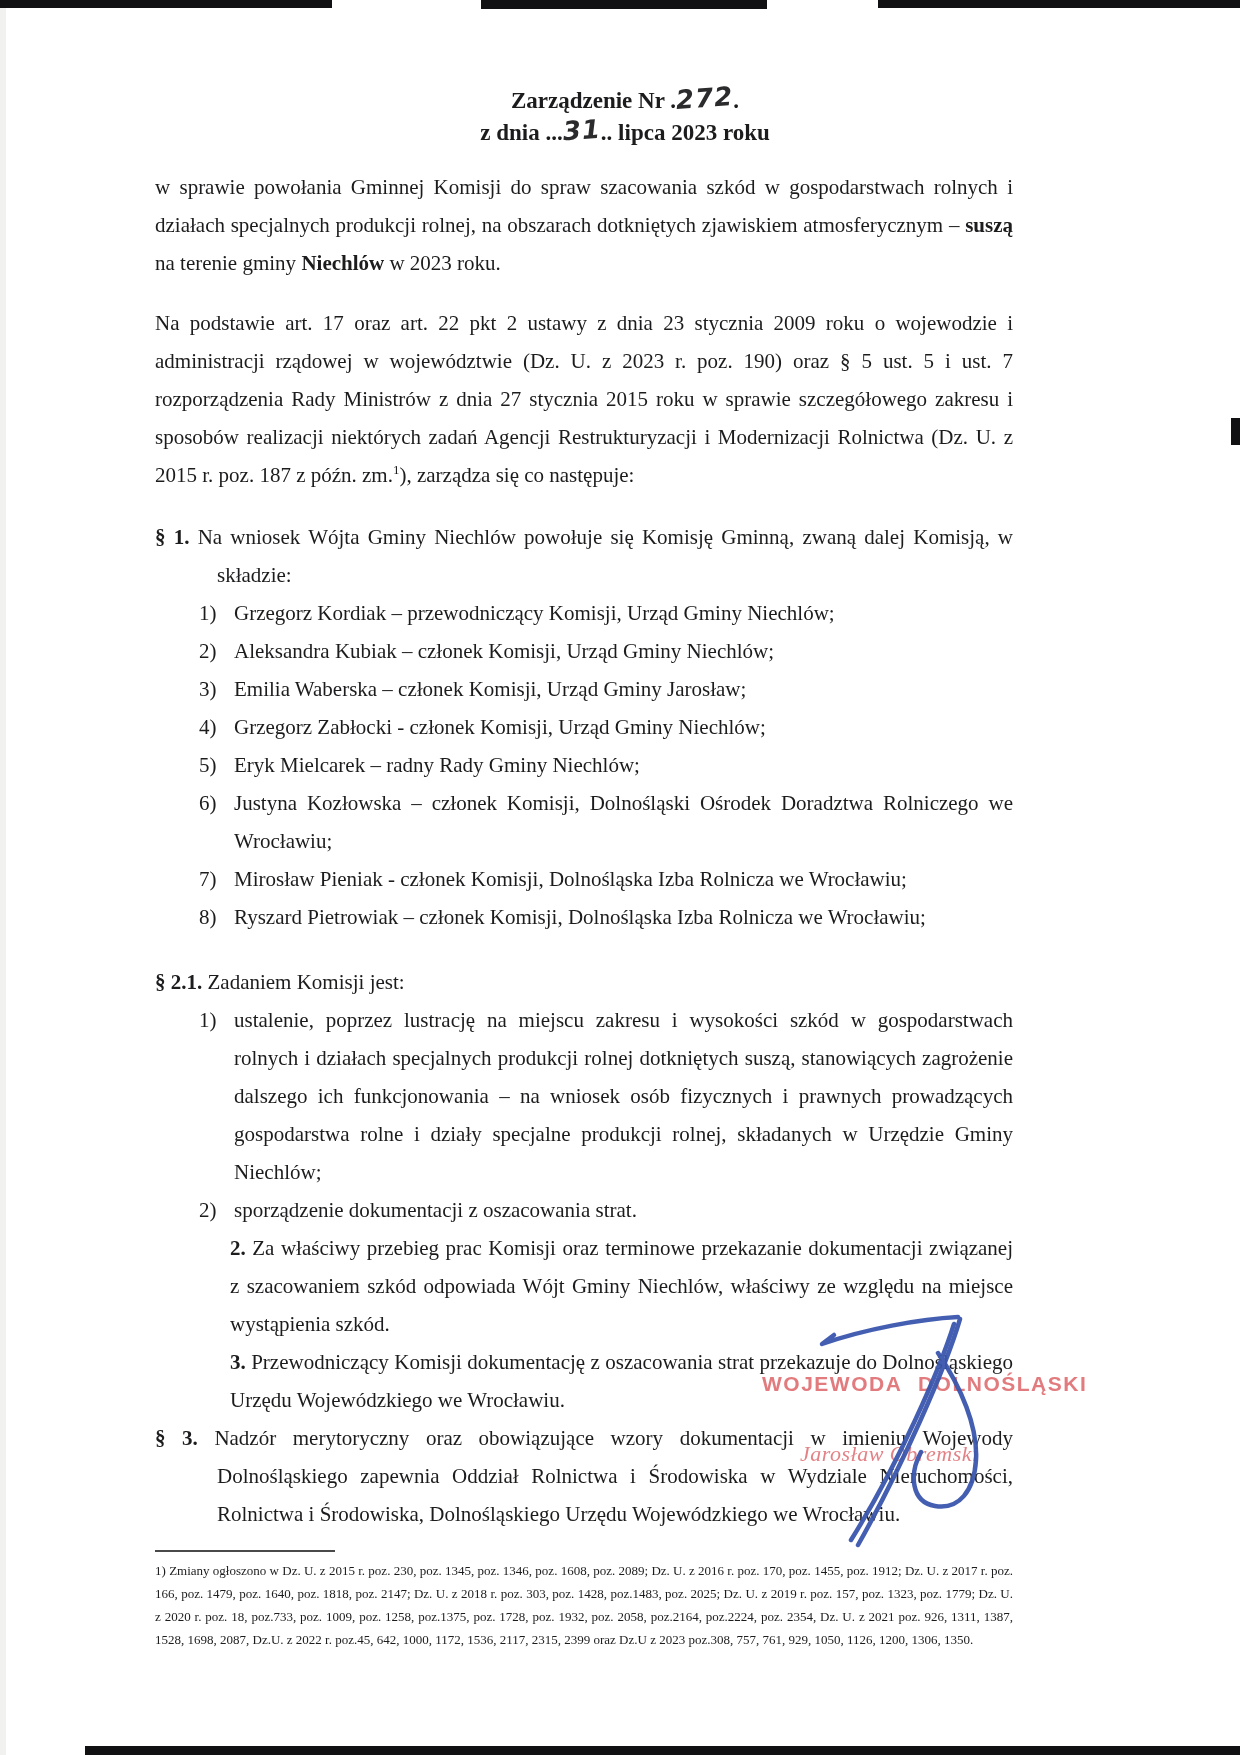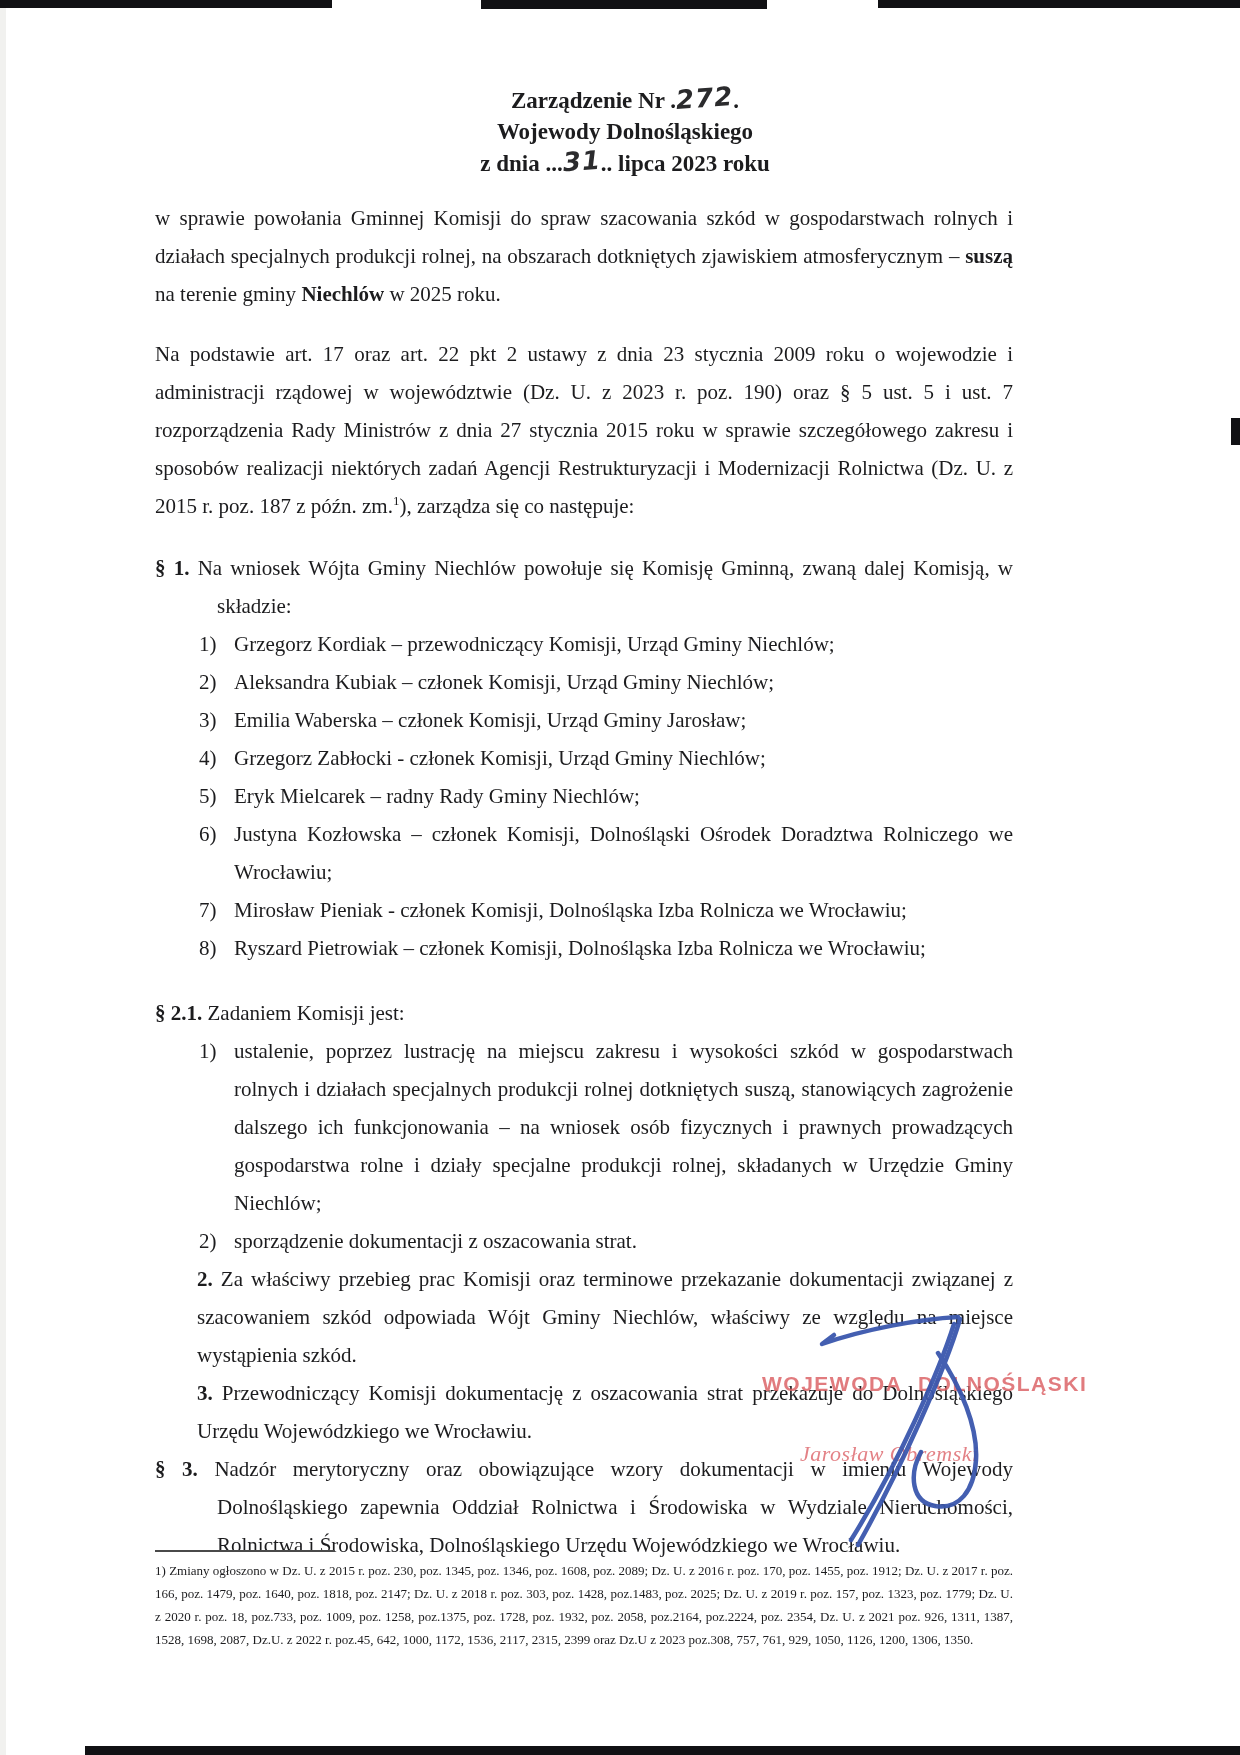--- a/index.html
+++ b/index.html
@@ -43,21 +43,21 @@
   .marker{font-weight:bold;}
   
   .sect{margin:0;text-align:justify;text-align-last:left;padding-left:62px;text-indent:-62px;}
   .sect1{margin-top:24px;}
   .sect2head{margin-top:27px;padding-left:0;text-indent:0;}
   
   .li-row{display:flex;padding-left:44px;}
   .li-num{flex:0 0 35px;}
   .li-txt{flex:1;text-align:justify;text-align-last:left;}
   
-  .sub-par{margin:0 0 0 42px;text-align:justify;text-align-last:left;}
+  .sub-par{margin:0 0 0 75px;text-align:justify;text-align-last:left;}
   
   .stamp-title{
     position:absolute;left:762px;top:1372px;
     font-family:"Liberation Sans","DejaVu Sans",sans-serif;
     font-weight:bold;font-size:21px;
     letter-spacing:1.5px;word-spacing:9px;
     opacity:.85;white-space:nowrap;
   }
   .stamp-name{
     position:absolute;left:800px;top:1441px;
@@ -90,25 +90,24 @@
   <div class="scan-bar bar-top-1"></div>
   <div class="scan-bar bar-top-2"></div>
   <div class="scan-bar bar-top-3"></div>
   <div class="scan-bar bar-right"></div>
   <div class="scan-bar bar-bottom"></div>
 
   <div class="content">
 
     <div class="doc-header">
       <div><span>Zarządzenie Nr .</span><span class="handwritten">272</span><span>.</span></div>
-      <div>Wojewody Dolnośląskiego</div>
       <div><span>z dnia ...</span><span class="handwritten">31</span><span>.. lipca 2023 roku</span></div>
     </div>
 
-    <p class="para subject"><span>w sprawie powołania Gminnej Komisji do spraw szacowania szkód w gospodarstwach rolnych i działach specjalnych produkcji rolnej, na obszarach dotkniętych zjawiskiem atmosferycznym – </span><strong>suszą</strong><span> na terenie gminy </span><strong>Niechlów</strong><span> w 2025 roku.</span></p>
+    <p class="para subject"><span>w sprawie powołania Gminnej Komisji do spraw szacowania szkód w gospodarstwach rolnych i działach specjalnych produkcji rolnej, na obszarach dotkniętych zjawiskiem atmosferycznym – </span><strong>suszą</strong><span> na terenie gminy </span><strong>Niechlów</strong><span> w 2023 roku.</span></p>
 
     <p class="para legal"><span>Na podstawie art. 17 oraz art. 22 pkt 2 ustawy z dnia 23 stycznia 2009 roku o wojewodzie i administracji rządowej w województwie (Dz. U. z 2023 r. poz. 190) oraz § 5 ust. 5 i ust. 7 rozporządzenia Rady Ministrów z dnia 27 stycznia 2015 roku w sprawie szczegółowego zakresu i sposobów realizacji niektórych zadań Agencji Restrukturyzacji i Modernizacji Rolnictwa (Dz. U. z 2015 r. poz. 187 z późn. zm.</span><sup>1</sup><span>), zarządza się co następuje:</span></p>
 
     <p class="sect sect1"><span class="marker">§ 1.</span> <span>Na wniosek Wójta Gminy Niechlów powołuje się Komisję Gminną, zwaną dalej Komisją, w składzie:</span></p>
 
     <div>
       <div class="li-row">
           <span class="li-num">1)</span>
           <span class="li-txt">Grzegorz Kordiak – przewodniczący Komisji, Urząd Gminy Niechlów;</span>
         </div>

